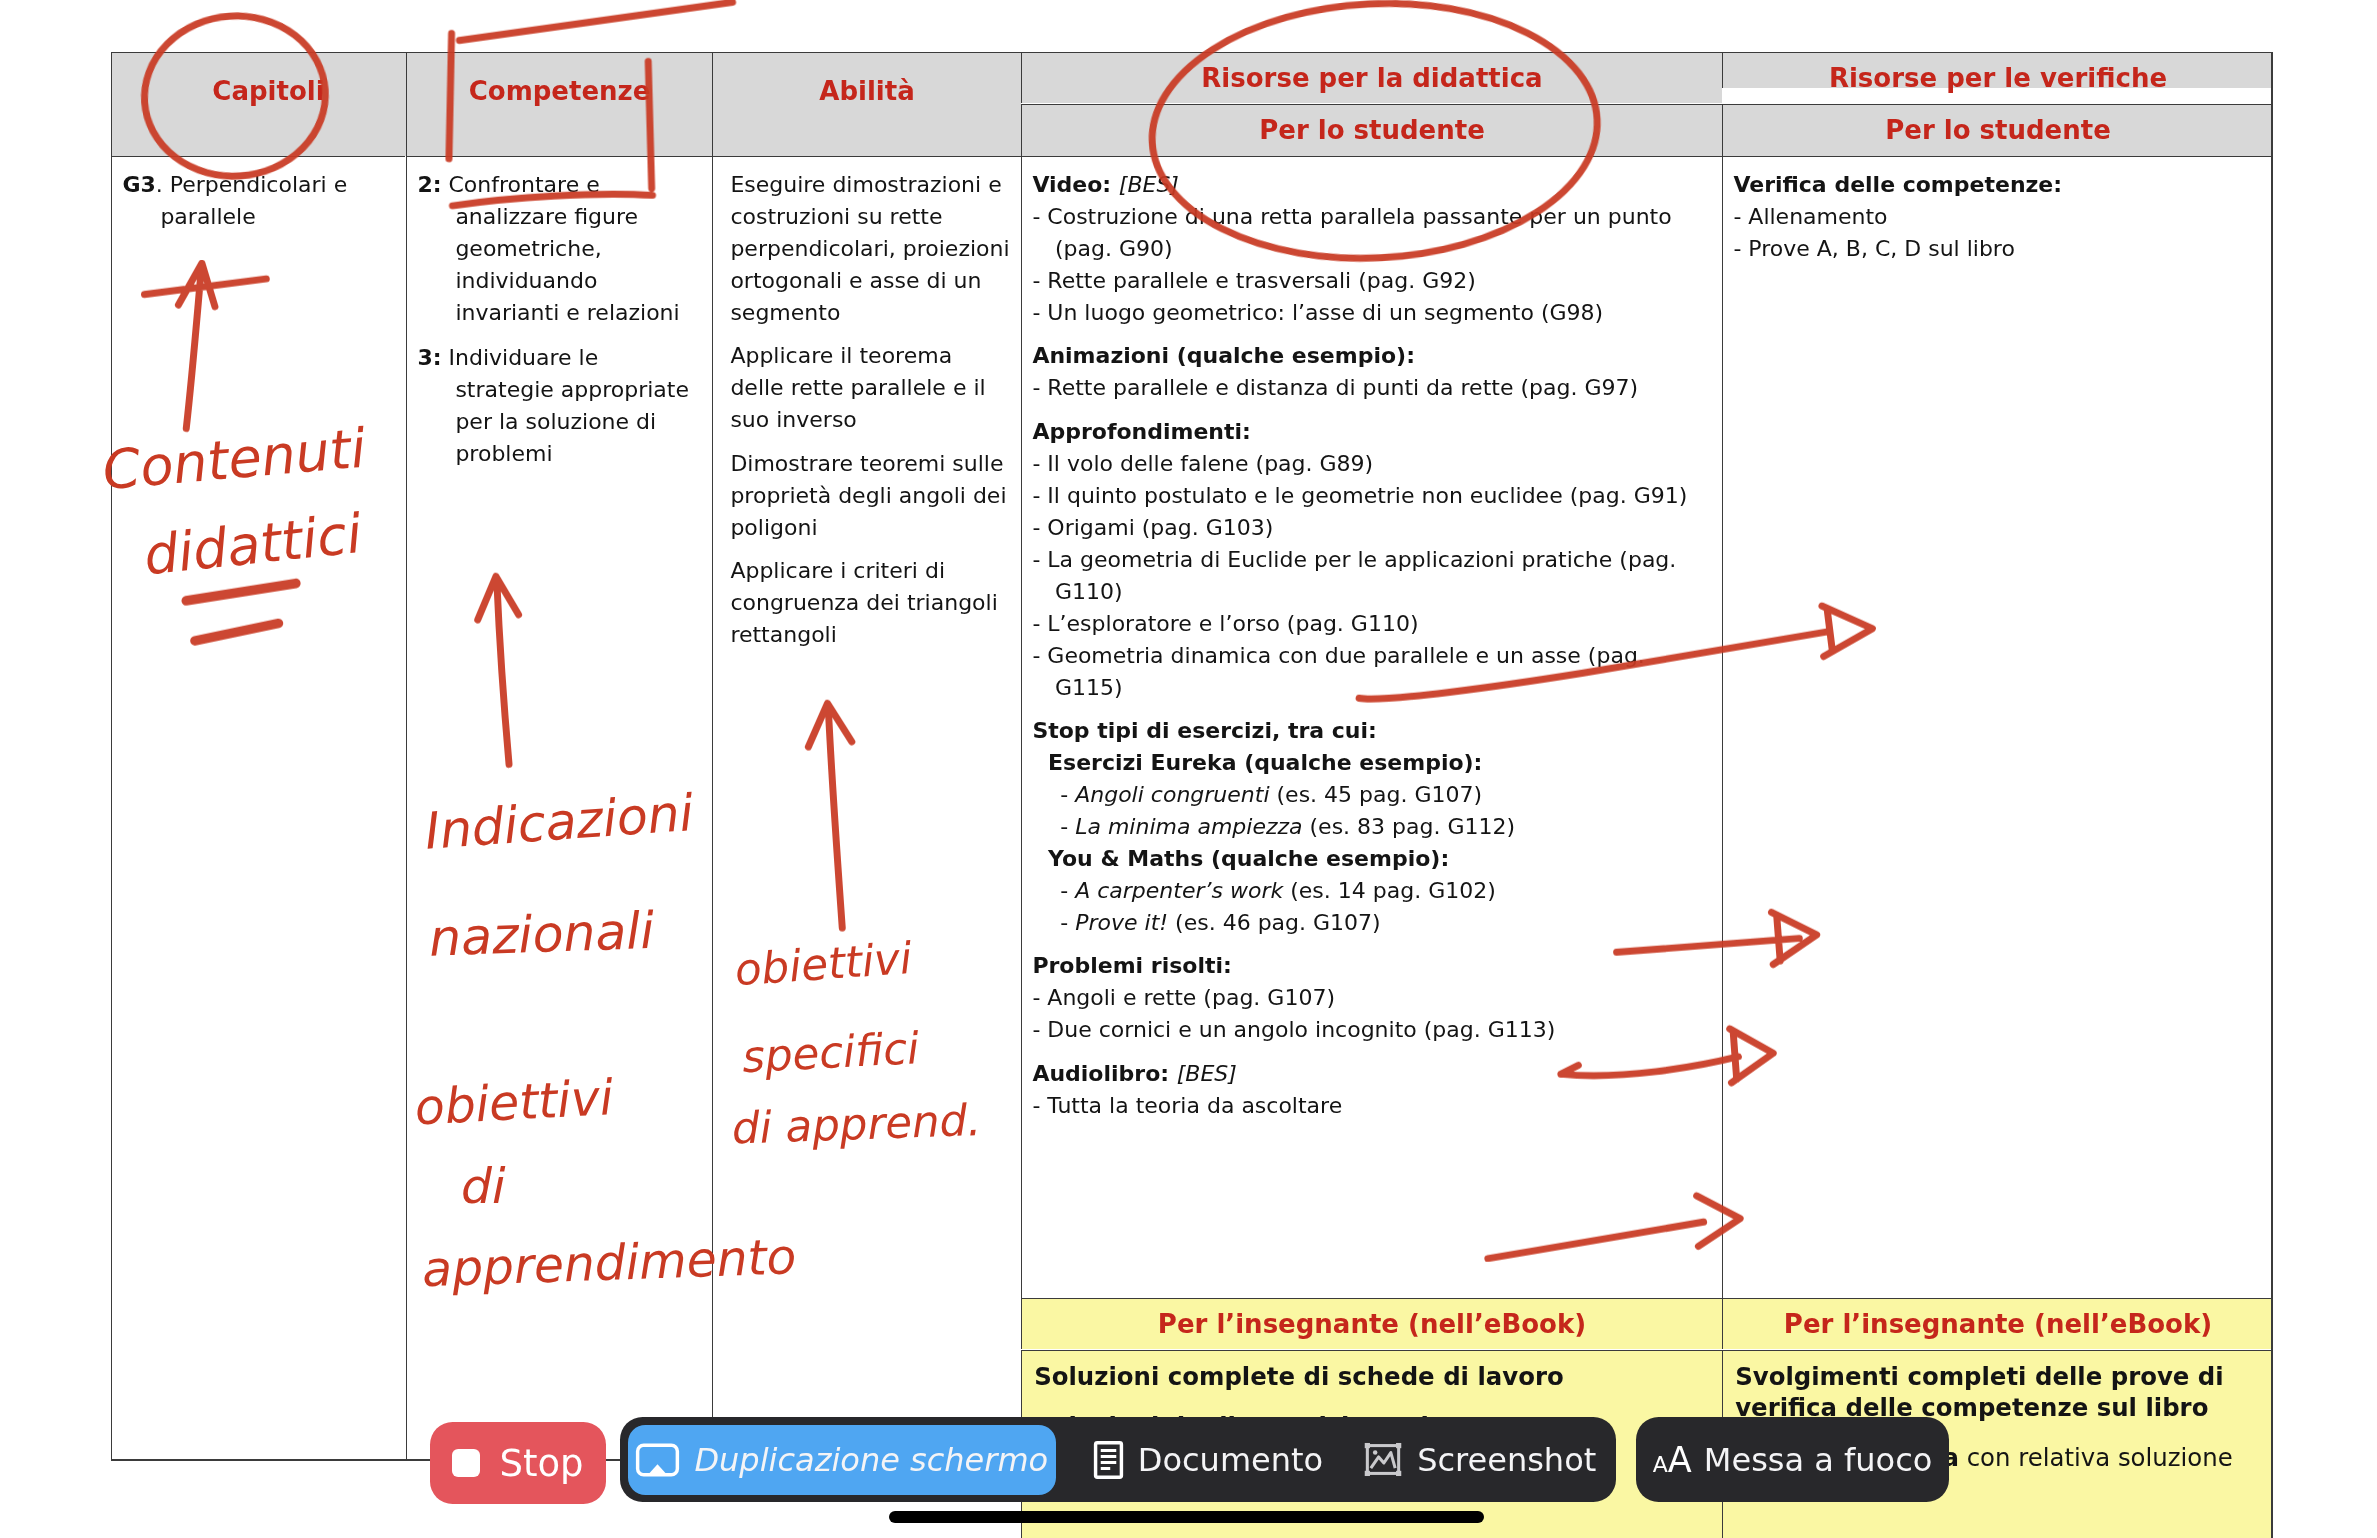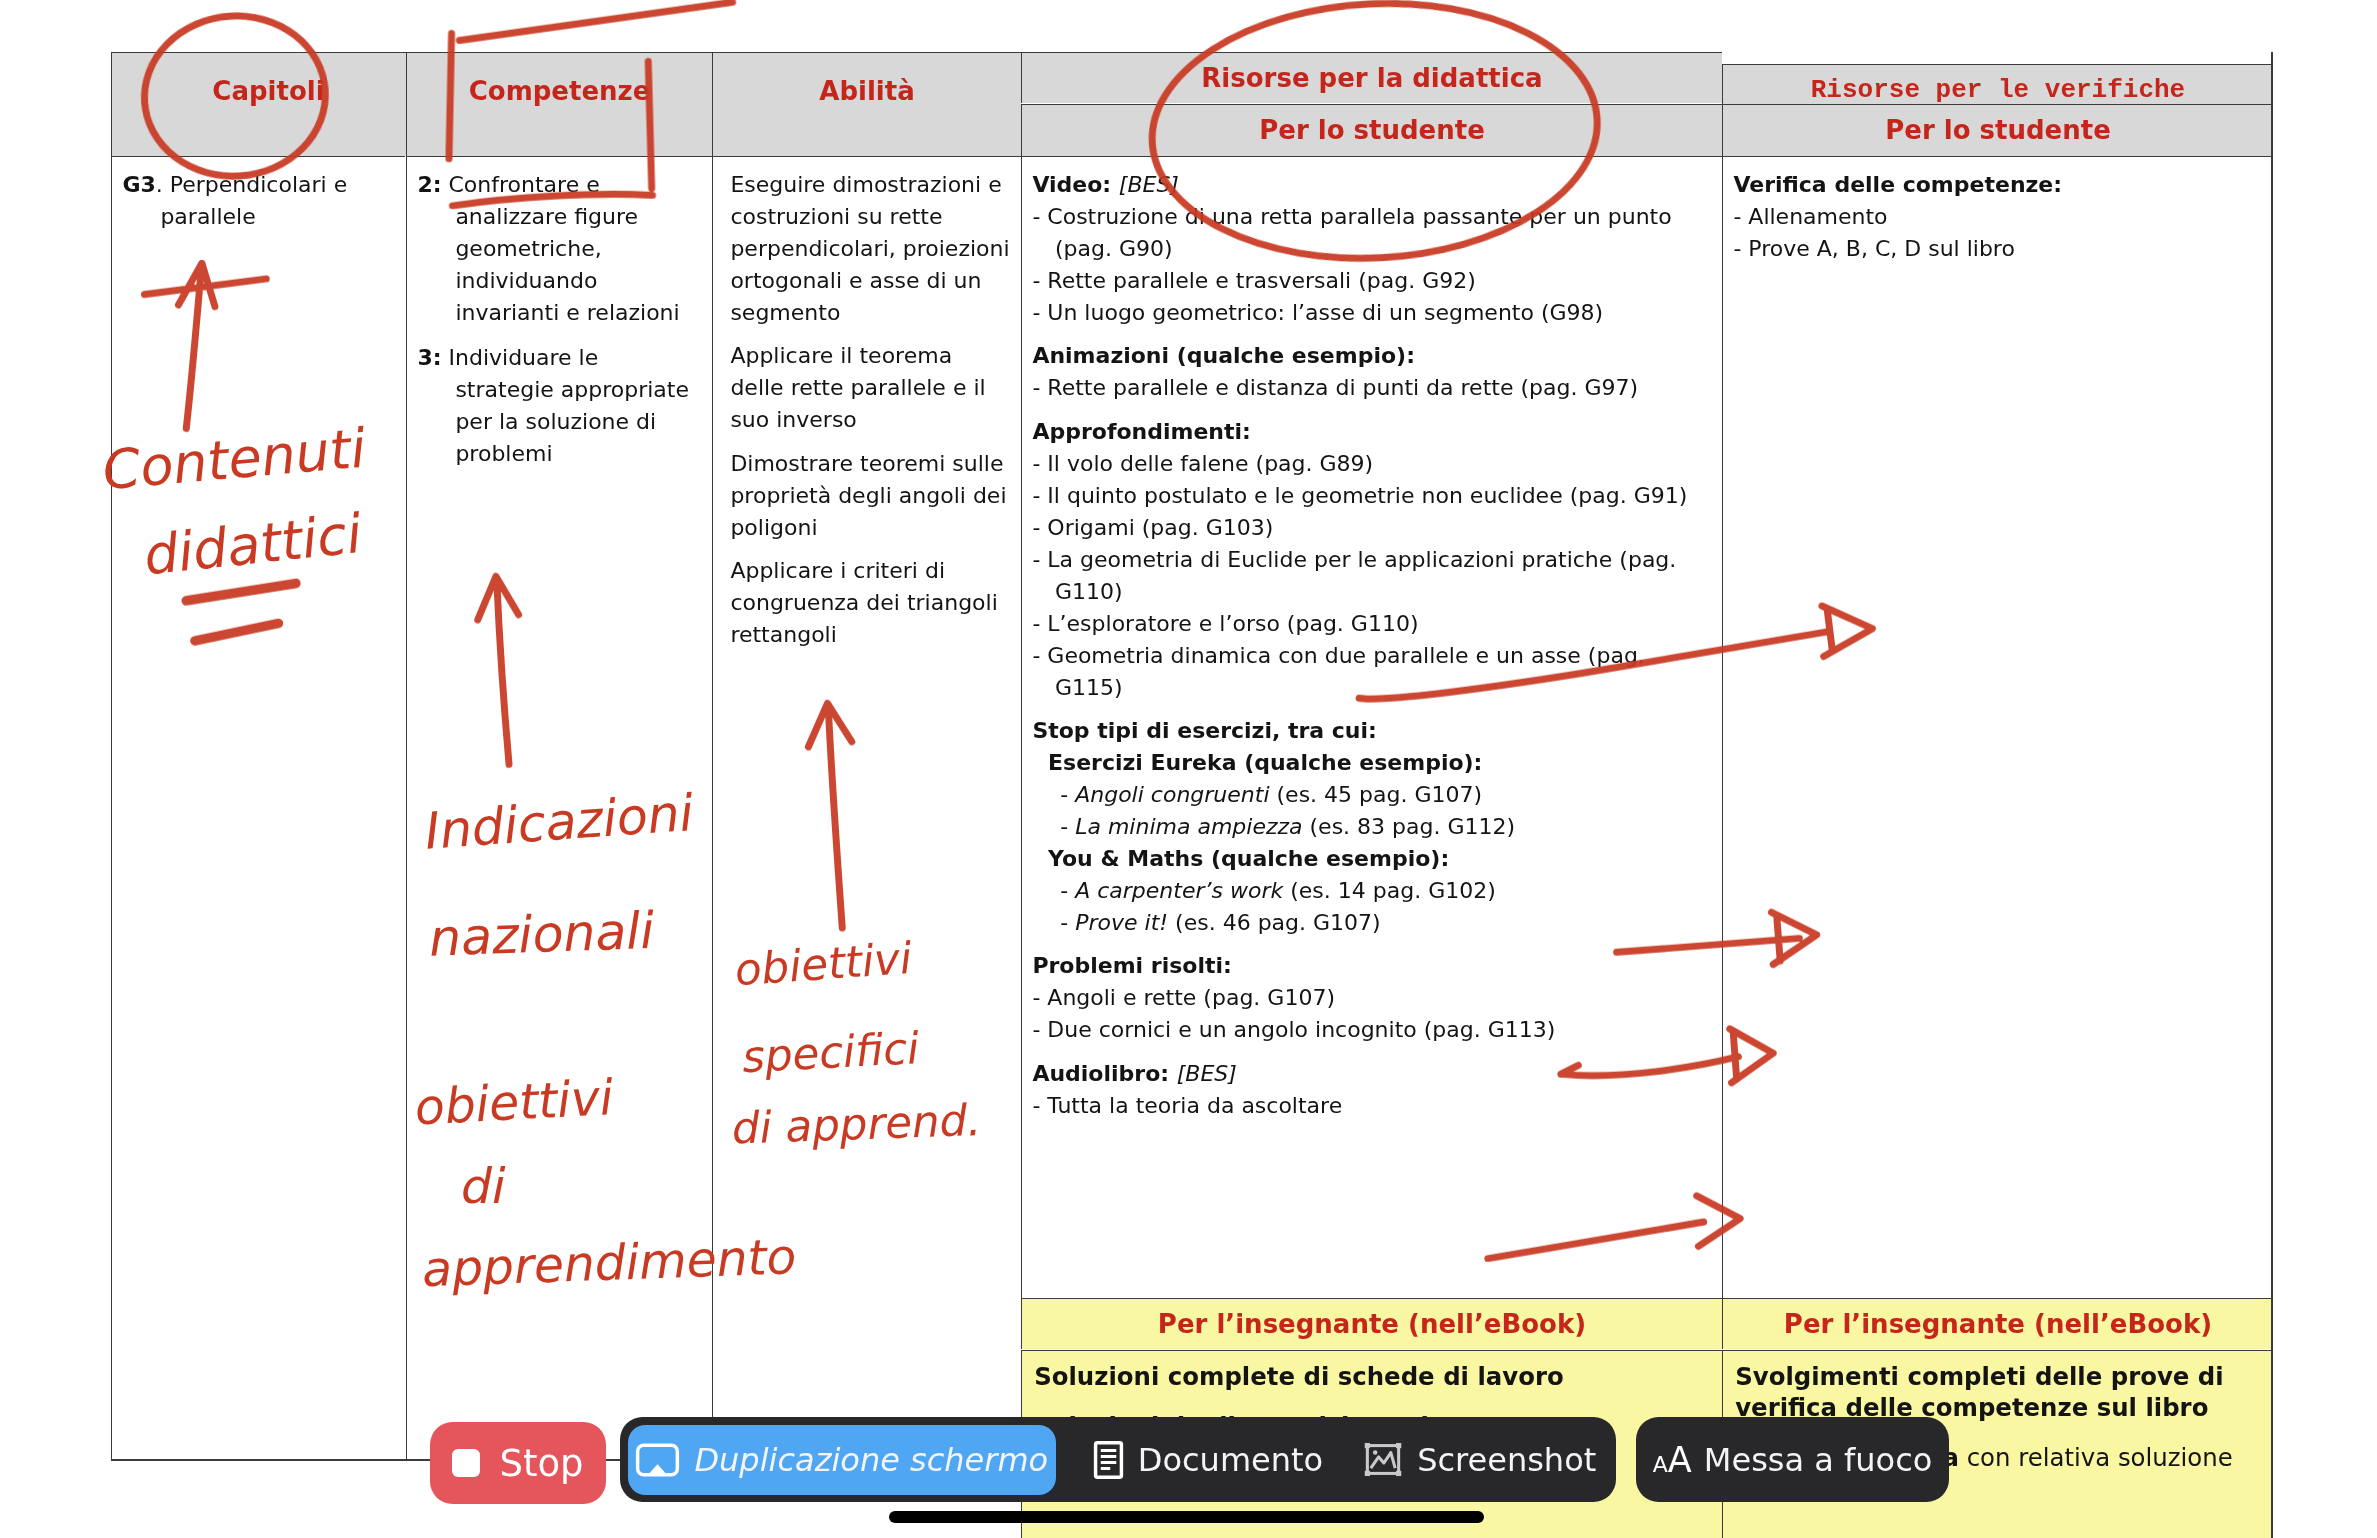--- a/index.html
+++ b/index.html
@@ -69,21 +69,21 @@
   <div class="cell hdr" style="left:406px;top:52px;width:306px;height:104px;">
     <div class="pad">Competenze</div>
   </div>
   <div class="cell hdr" style="left:712px;top:52px;width:309px;height:104px;">
     <div class="pad">Abilità</div>
   </div>
 
   <div class="cell hdr hdr2" style="left:1021px;top:52px;width:701px;height:51px;">
     <div class="pad">Risorse per la didattica</div>
   </div>
-  <div class="cell hdr hdr2" style="left:1722px;top:64px;width:551px;height:51px;font-family:Liberation Mono, monospace;">
+  <div class="cell hdr hdr2" style="left:1722px;top:52px;width:551px;height:36px;">
     <div class="pad">Risorse per le verifiche</div>
   </div>
   <div class="cell hdr hdr2" style="left:1021px;top:104px;width:701px;height:52px;">
     <div class="pad">Per lo studente</div>
   </div>
   <div class="cell hdr hdr2" style="left:1722px;top:104px;width:551px;height:52px;">
     <div class="pad">Per lo studente</div>
   </div>
 
   <div class="cell body-cell" style="left:111px;top:156px;width:294px;height:1304px;">

